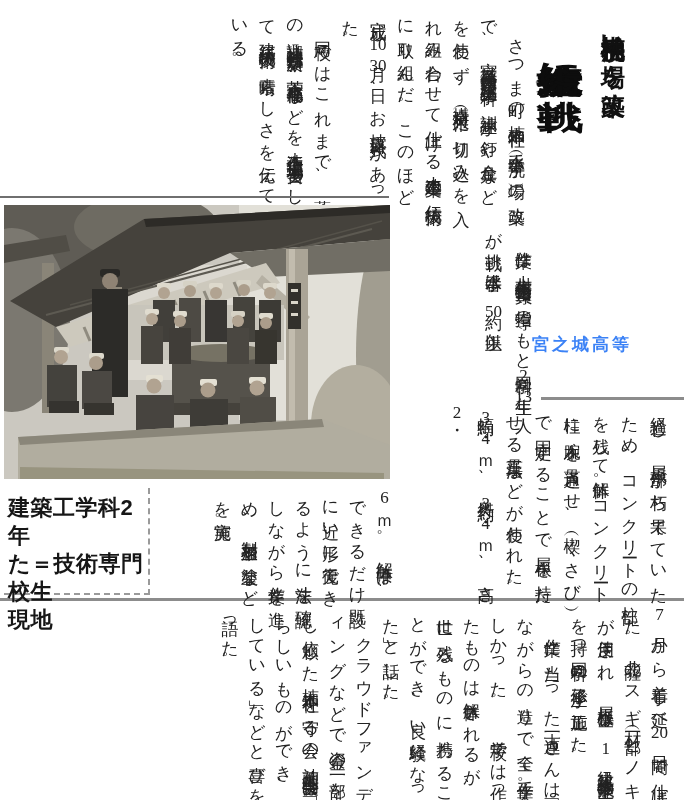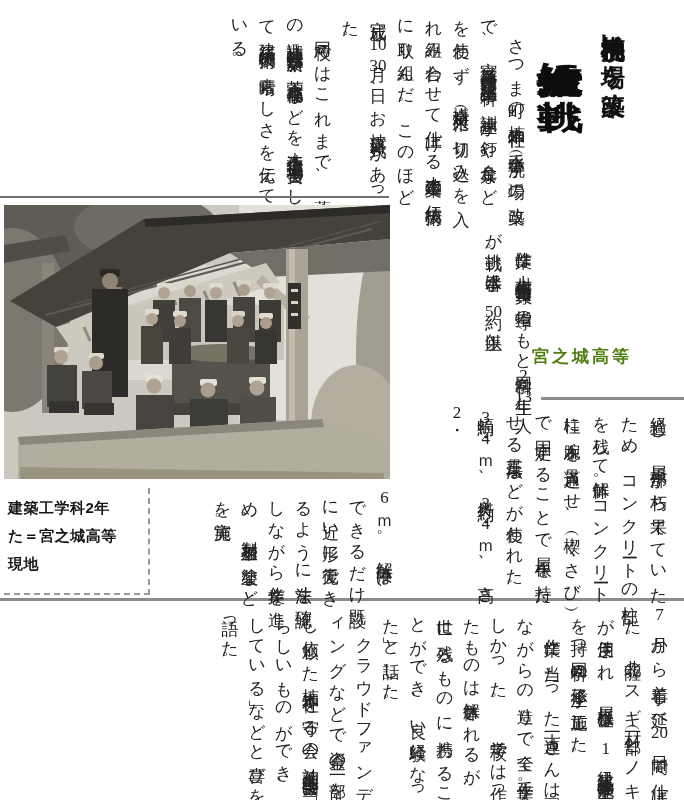--- a/index.html
+++ b/index.html
@@ -27,38 +27,38 @@
   .sans{font-family:"Liberation Sans","DejaVu Sans",sans-serif;}
   #kicker{
     left:597px;top:16px;height:272px;
     font-size:24px;font-weight:700;letter-spacing:0.5px;color:#111;
   }
   #main-headline{
     left:530px;top:42px;height:420px;
     font-size:46px;font-weight:900;color:#0d0d0d;
     transform:scaleY(0.67);transform-origin:top center;letter-spacing:0;
   }
-  #subtitle{left:532px;top:335px;width:97px;color:#4d7c0f;margin-top:12px;}
+  #subtitle{left:532px;top:335px;width:97px;color:#3b82f6;}
   .subtitle-line{
     font-size:17px;font-weight:700;line-height:20px;
     text-align:justify;text-align-last:justify;
   }
   
   .divider{background:#8c8c8c;}
   #divider-top     {left:0;  top:196px;width:389px;height:2px;background:#6f6f6f;}
   #divider-headline{left:541px;top:397px;width:143px;height:3px;}
   #divider-bottom  {left:0;  top:598px;width:684px;height:3px;}
   
   #photo{left:4px;top:205px;width:386px;height:274px;}
   #caption{
     left:4px;top:488px;width:146px;height:107px;
     border-right:2px dashed #9a9a9a;border-bottom:2px dashed #9a9a9a;
     padding:6px 0 0 4px;box-sizing:border-box;color:#161616;
   }
-  .caption-line{font-size:15px;font-weight:700;line-height:28px;letter-spacing:0.5px;}
+  .caption-line{font-size:22px;font-weight:700;line-height:28px;letter-spacing:0.5px;}
 </style>
 </head>
 <body>
 
 <div class="page">
 
   <div id="lead" class="abs vtext body-copy">　さつま町の楠木神社の手水舎（手洗い場）の改築で、宮之城高等技術専門校建築工学科の訓練生が釘や金具などを使わず、構造材（木）に切り込みを入れ組み合わせて仕上げる木造建築の伝統技術に取り組んだ。このほど完成し<span class="tcy">10</span>月<span class="tcy">30</span>日、お披露目式があった。
 　同校ではこれまで、薩摩川内市の諏訪神社社務所新築や茶室土庇補修などを木造住宅施工現場実習として建築伝統技術の素晴らしさを伝えている。</div>
 
   <div id="kicker" class="abs vtext sans">楠木神社手洗い場を改築</div>
@@ -224,21 +224,21 @@
 
     <g>
       <polygon points="14,232 318,214 386,240 386,274 14,274" fill="#b1ad9f"></polygon>
       <polygon points="14,232 318,214 320,222 16,240" fill="#8a8679"></polygon>
       <polygon points="16,262 380,268 380,274 16,274" fill="#98947f"></polygon>
     </g>
   </svg>
 
   <div id="caption" class="abs sans">
     <div class="caption-line">建築工学科2年</div>
-    <div class="caption-line">た＝宮之城高等</div>
+    <div class="caption-line">た＝技術専門校生</div>
     <div class="caption-line">現地</div>
   </div>
 
   <div id="bottom-text" class="abs vtext body-copy"><span class="tcy">7</span>月から着手し延べ<span class="tcy">20</span>日間で仕上げた。北薩のスギ材（一部ヒノキ材）が使用され、屋根板金は、<span class="tcy">1</span>級建築板金技能士の資格を持つ同学科の修了生が施工した。
 　作業に当たった古一連さんは「昔ながらの造りで全て手作業。難しかった。　学校では作ったものは解体されるが、後世に残るものに携わることができ、良い経験になった」と話した。
 　クラウドファンディングなどで資金の一部を調達し依頼した楠木神社を守る会の神薗八千朗会長は「素晴らしいものができ、感謝している」などと喜びを語った。</div>
 
 </div>
 
 </body></html>

